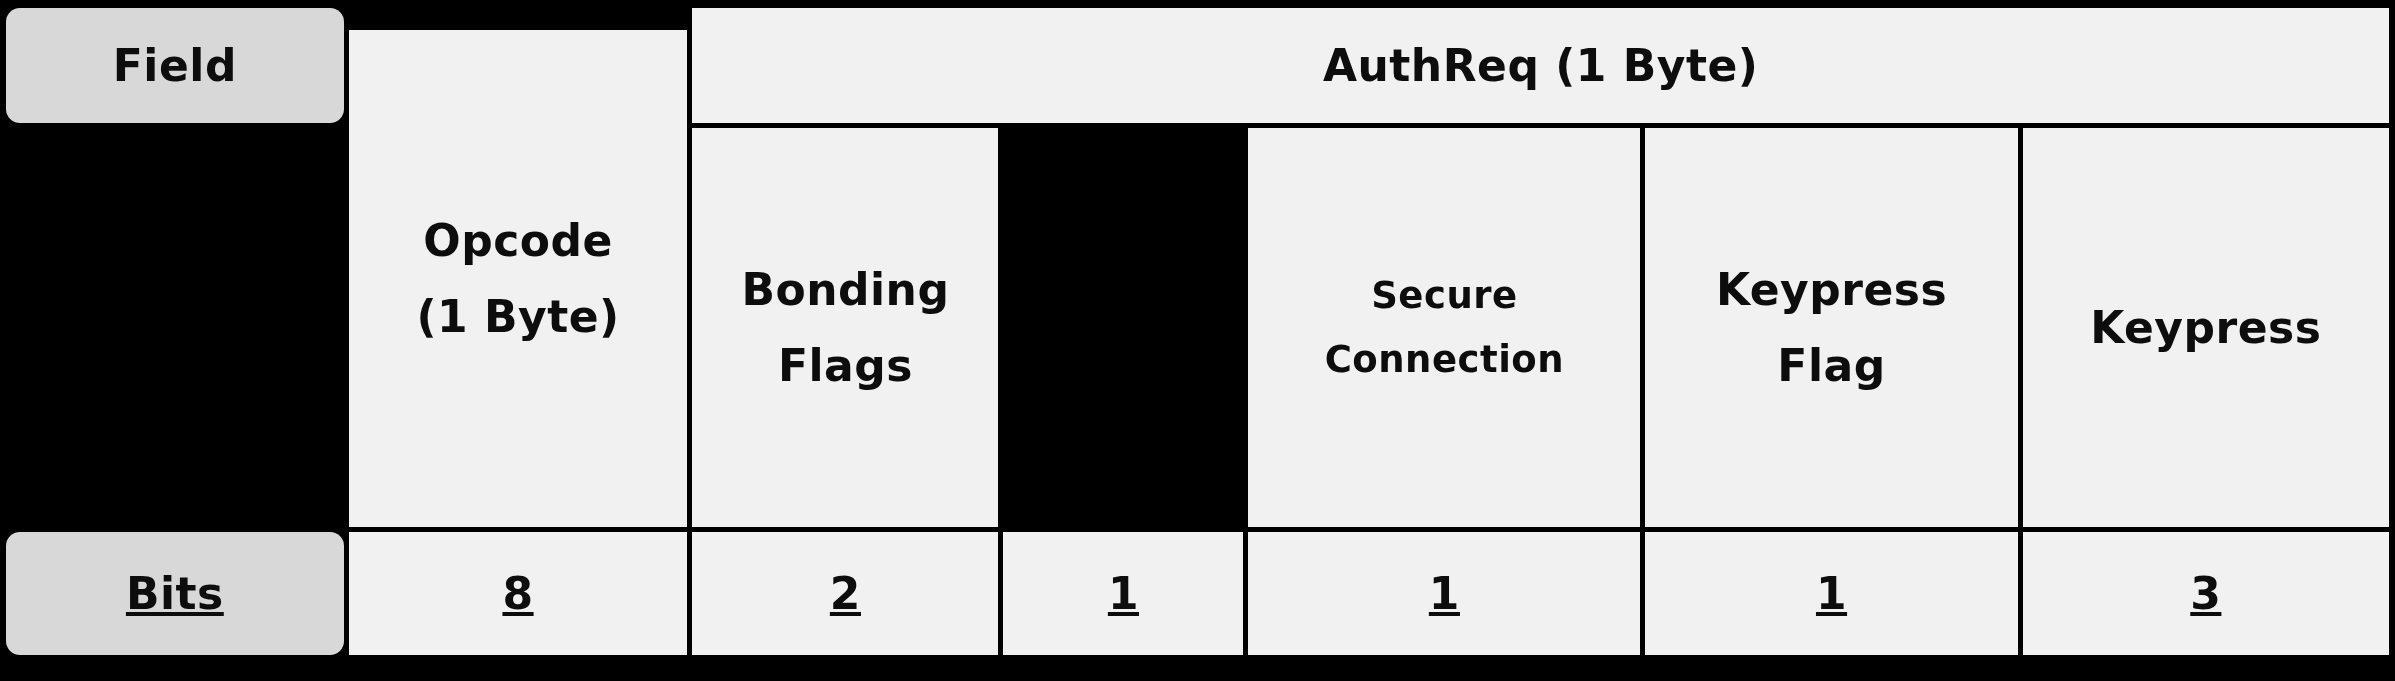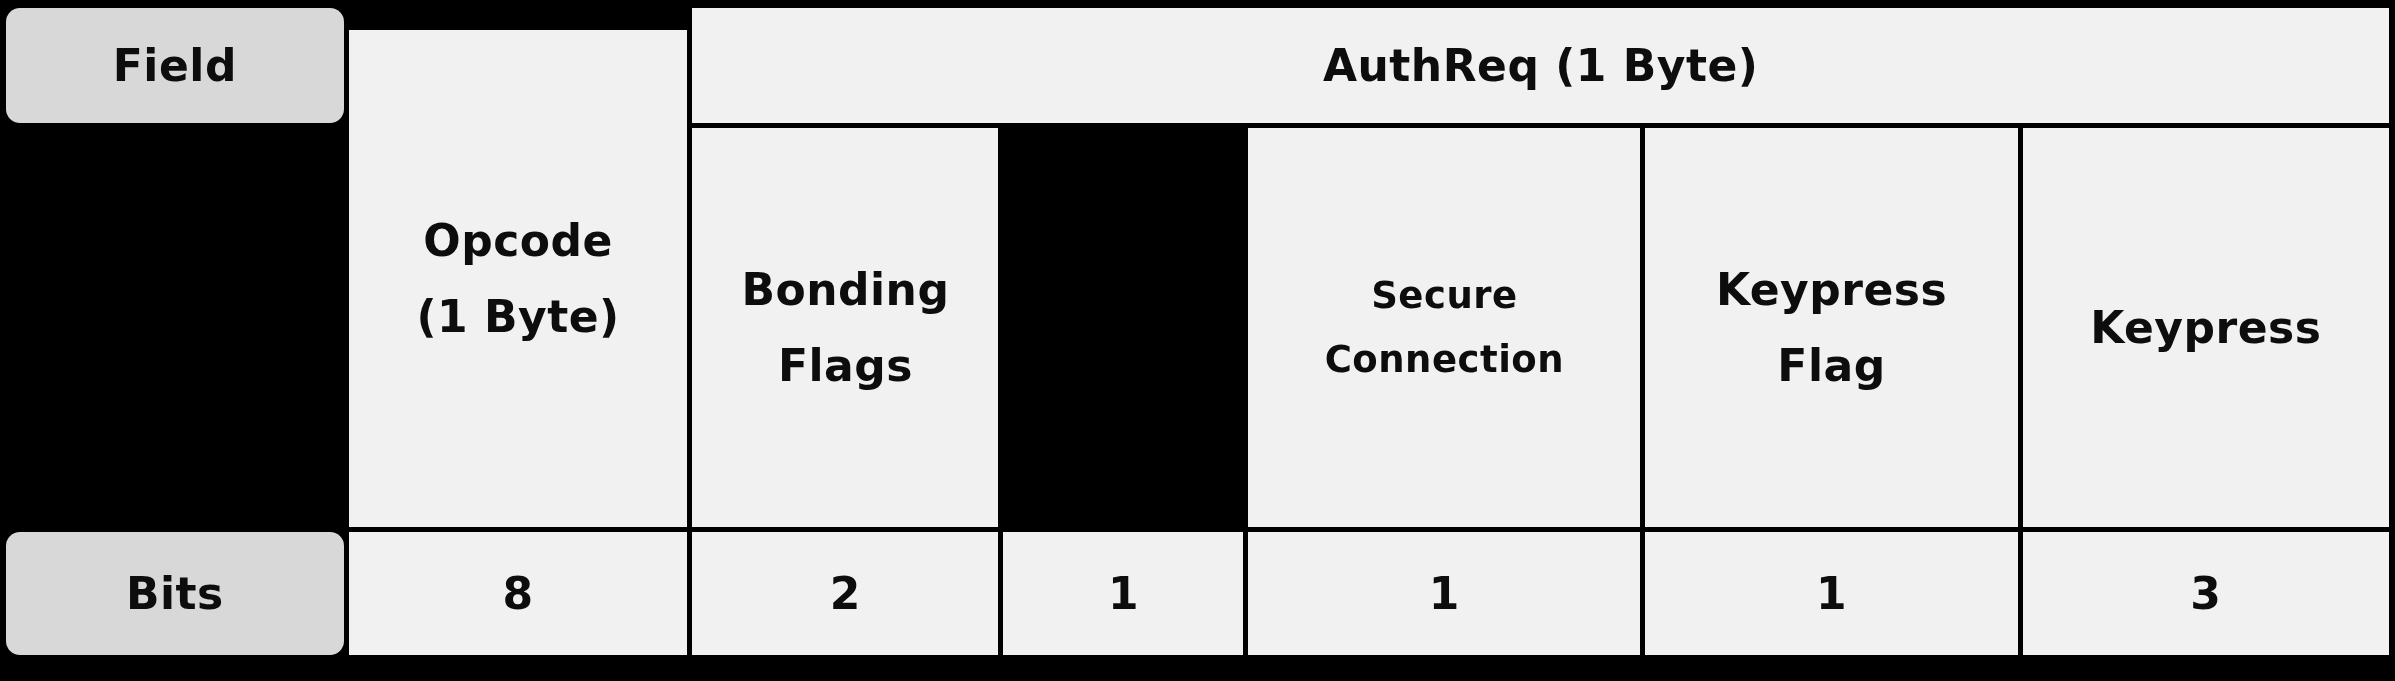--- a/index.html
+++ b/index.html
@@ -35,21 +35,21 @@
     font-size:44px;
     line-height:1.72;
     white-space:pre-line;
     letter-spacing:0.5px;
   }
   .cell.gray{background:var(--gray);border-radius:14px;}
   .cell.small{font-size:37px;}
   .opcode-cell{grid-column:2;grid-row:1 / span 2;margin-top:22px;}
   .authreq-cell{grid-column:3 / span 5;grid-row:1;text-align:right;}
   .r2{grid-row:2;}
-  .r3{grid-row:3;}
+  .r3{grid-row:3;text-decoration:underline;}
   .c1{grid-column:1;}
 </style>
 </head>
 <body>
 
 <div class="packet-table">
 
   <div class="cell gray c1" style="grid-row:1">Field</div>
 
   <div class="cell opcode-cell">Opcode

